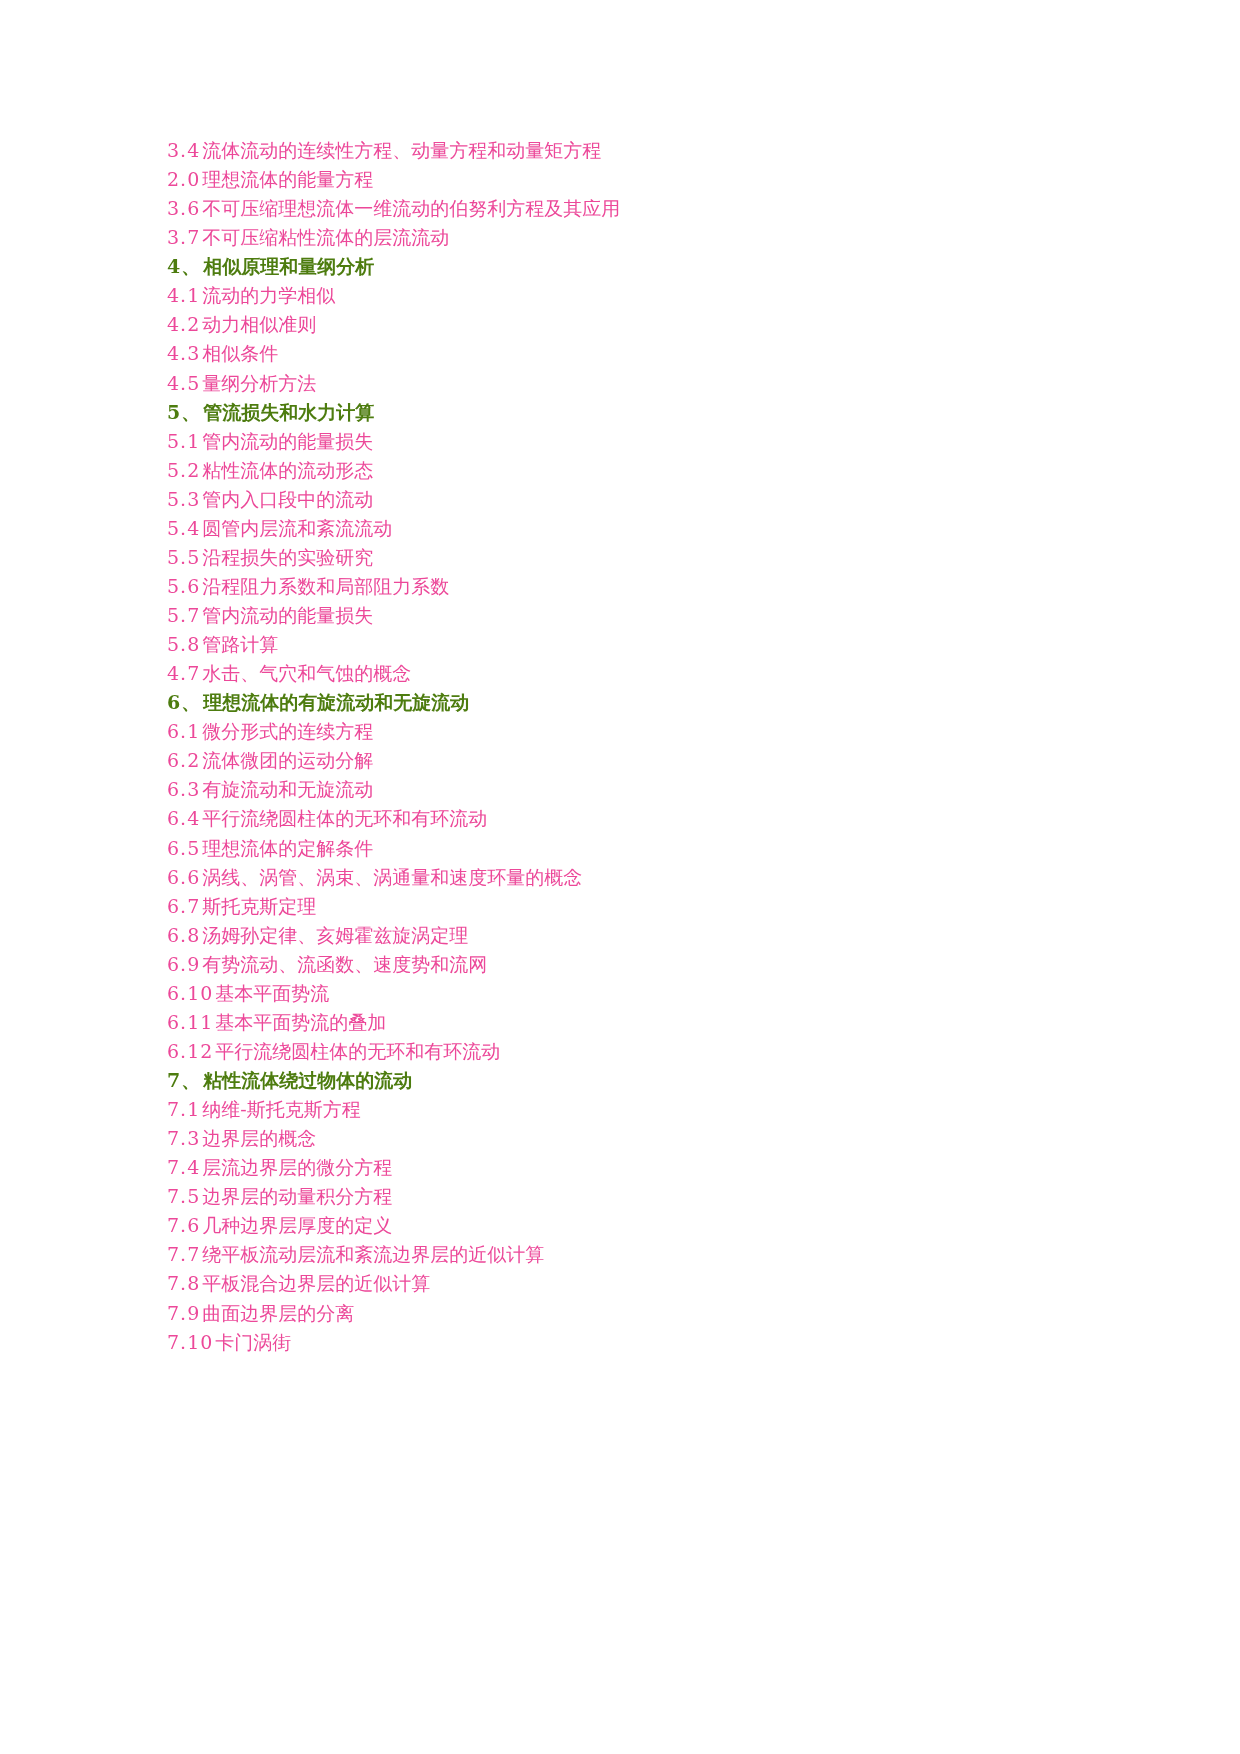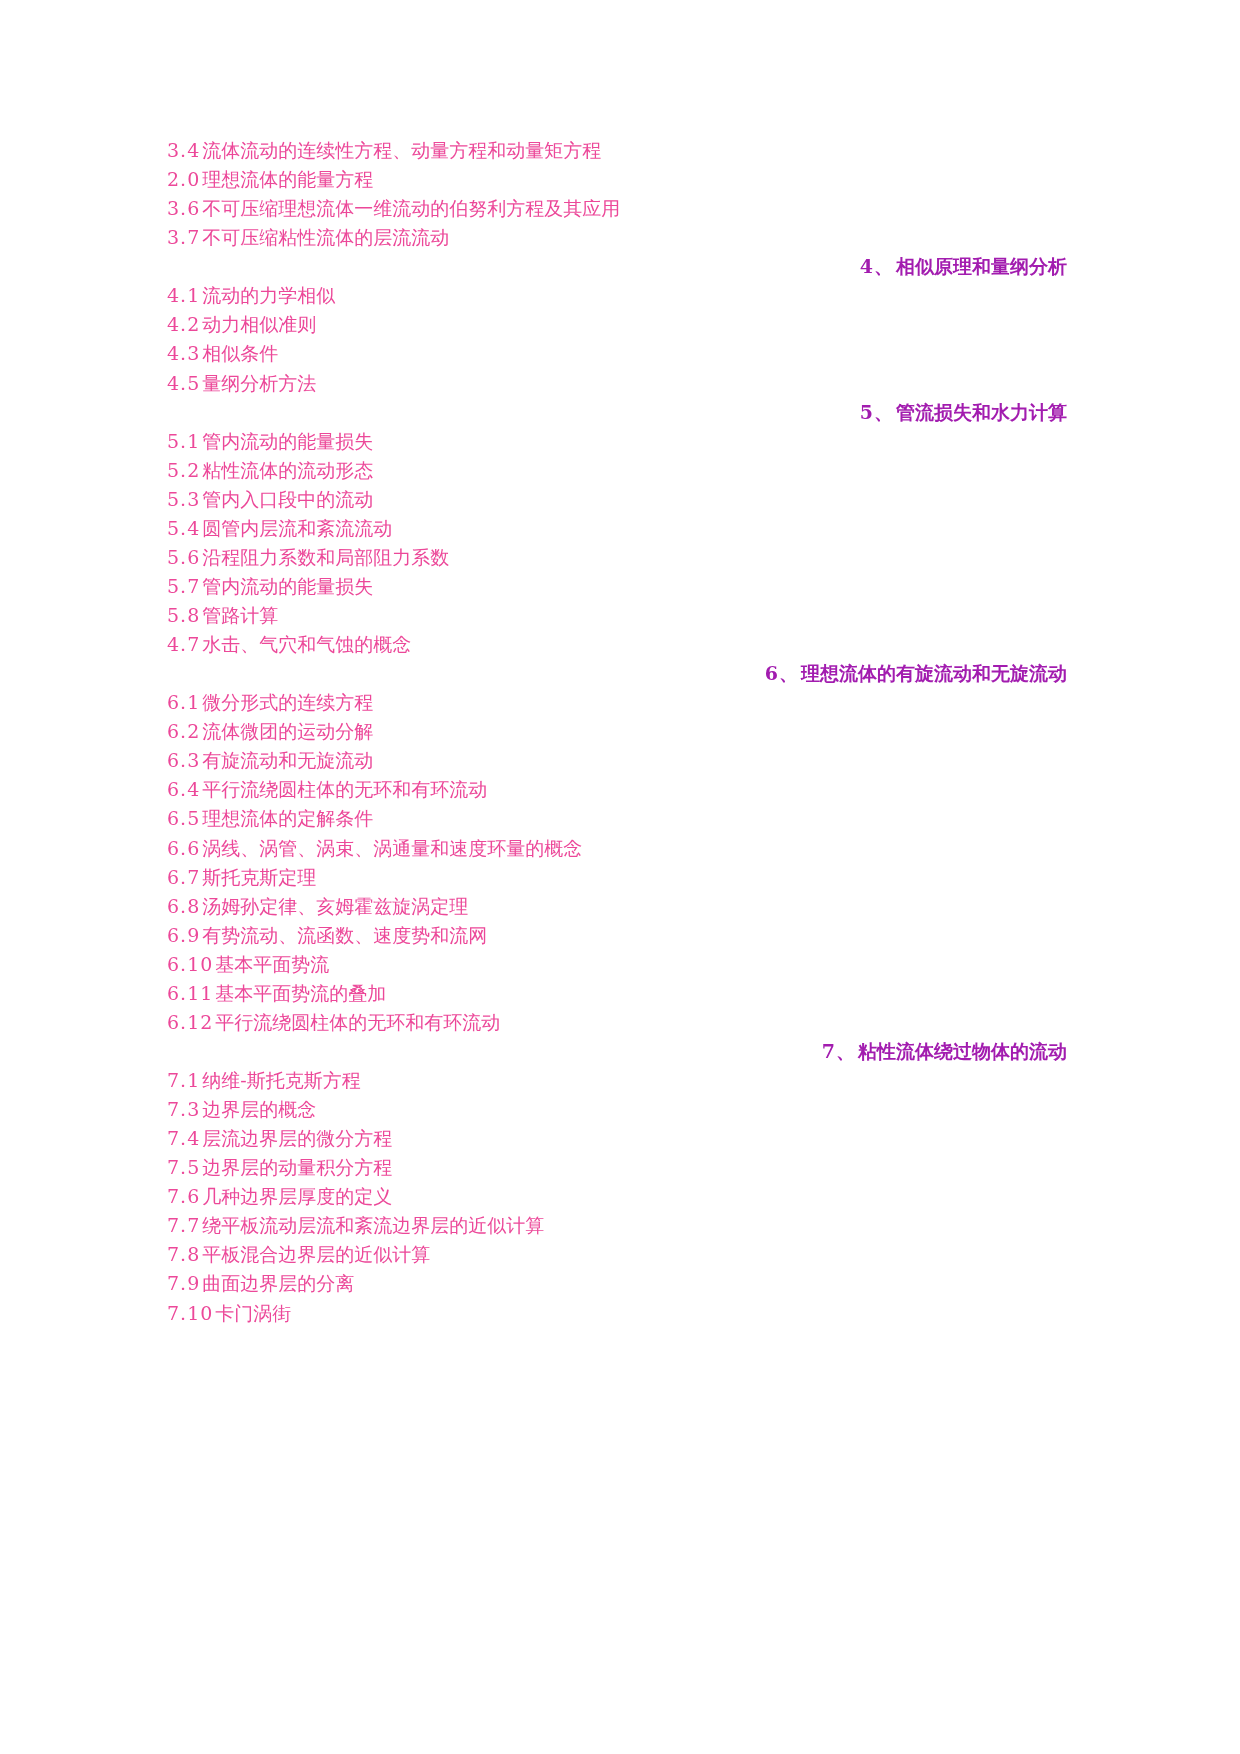--- a/index.html
+++ b/index.html
@@ -6,41 +6,42 @@
   body { width: 1240px; height: 1754px; position: relative; overflow: hidden; }
   .page { position: absolute; left: 167px; top: 136px; width: 900px; }
   .line {
     font-family: "DejaVu Serif", "Liberation Serif", serif;
     font-size: 19px;
     line-height: 29.07px;
     height: 29.07px;
     color: #ec4899;
     white-space: nowrap;
   }
-  .line.heading { font-weight: bold; color: #a21caf; text-align: right; }
+  .line.heading { font-weight: bold; color: #4d7c0f; }
   .num { letter-spacing: 1px; margin-right: 2px; }
 </style>
 </head>
 <body>
 
 <div class="page" id="outline">
     <div class="line"><span class="num">3.4</span><span class="txt">流体流动的连续性方程、动量方程和动量矩方程</span></div>
     <div class="line"><span class="num">2.0</span><span class="txt">理想流体的能量方程</span></div>
     <div class="line"><span class="num">3.6</span><span class="txt">不可压缩理想流体一维流动的伯努利方程及其应用</span></div>
     <div class="line"><span class="num">3.7</span><span class="txt">不可压缩粘性流体的层流流动</span></div>
     <div class="line heading"><span class="num">4、</span><span class="txt">相似原理和量纲分析</span></div>
     <div class="line"><span class="num">4.1</span><span class="txt">流动的力学相似</span></div>
     <div class="line"><span class="num">4.2</span><span class="txt">动力相似准则</span></div>
     <div class="line"><span class="num">4.3</span><span class="txt">相似条件</span></div>
     <div class="line"><span class="num">4.5</span><span class="txt">量纲分析方法</span></div>
     <div class="line heading"><span class="num">5、</span><span class="txt">管流损失和水力计算</span></div>
     <div class="line"><span class="num">5.1</span><span class="txt">管内流动的能量损失</span></div>
     <div class="line"><span class="num">5.2</span><span class="txt">粘性流体的流动形态</span></div>
     <div class="line"><span class="num">5.3</span><span class="txt">管内入口段中的流动</span></div>
     <div class="line"><span class="num">5.4</span><span class="txt">圆管内层流和紊流流动</span></div>
+    <div class="line"><span class="num">5.5</span><span class="txt">沿程损失的实验研究</span></div>
     <div class="line"><span class="num">5.6</span><span class="txt">沿程阻力系数和局部阻力系数</span></div>
     <div class="line"><span class="num">5.7</span><span class="txt">管内流动的能量损失</span></div>
     <div class="line"><span class="num">5.8</span><span class="txt">管路计算</span></div>
     <div class="line"><span class="num">4.7</span><span class="txt">水击、气穴和气蚀的概念</span></div>
     <div class="line heading"><span class="num">6、</span><span class="txt">理想流体的有旋流动和无旋流动</span></div>
     <div class="line"><span class="num">6.1</span><span class="txt">微分形式的连续方程</span></div>
     <div class="line"><span class="num">6.2</span><span class="txt">流体微团的运动分解</span></div>
     <div class="line"><span class="num">6.3</span><span class="txt">有旋流动和无旋流动</span></div>
     <div class="line"><span class="num">6.4</span><span class="txt">平行流绕圆柱体的无环和有环流动</span></div>
     <div class="line"><span class="num">6.5</span><span class="txt">理想流体的定解条件</span></div>

